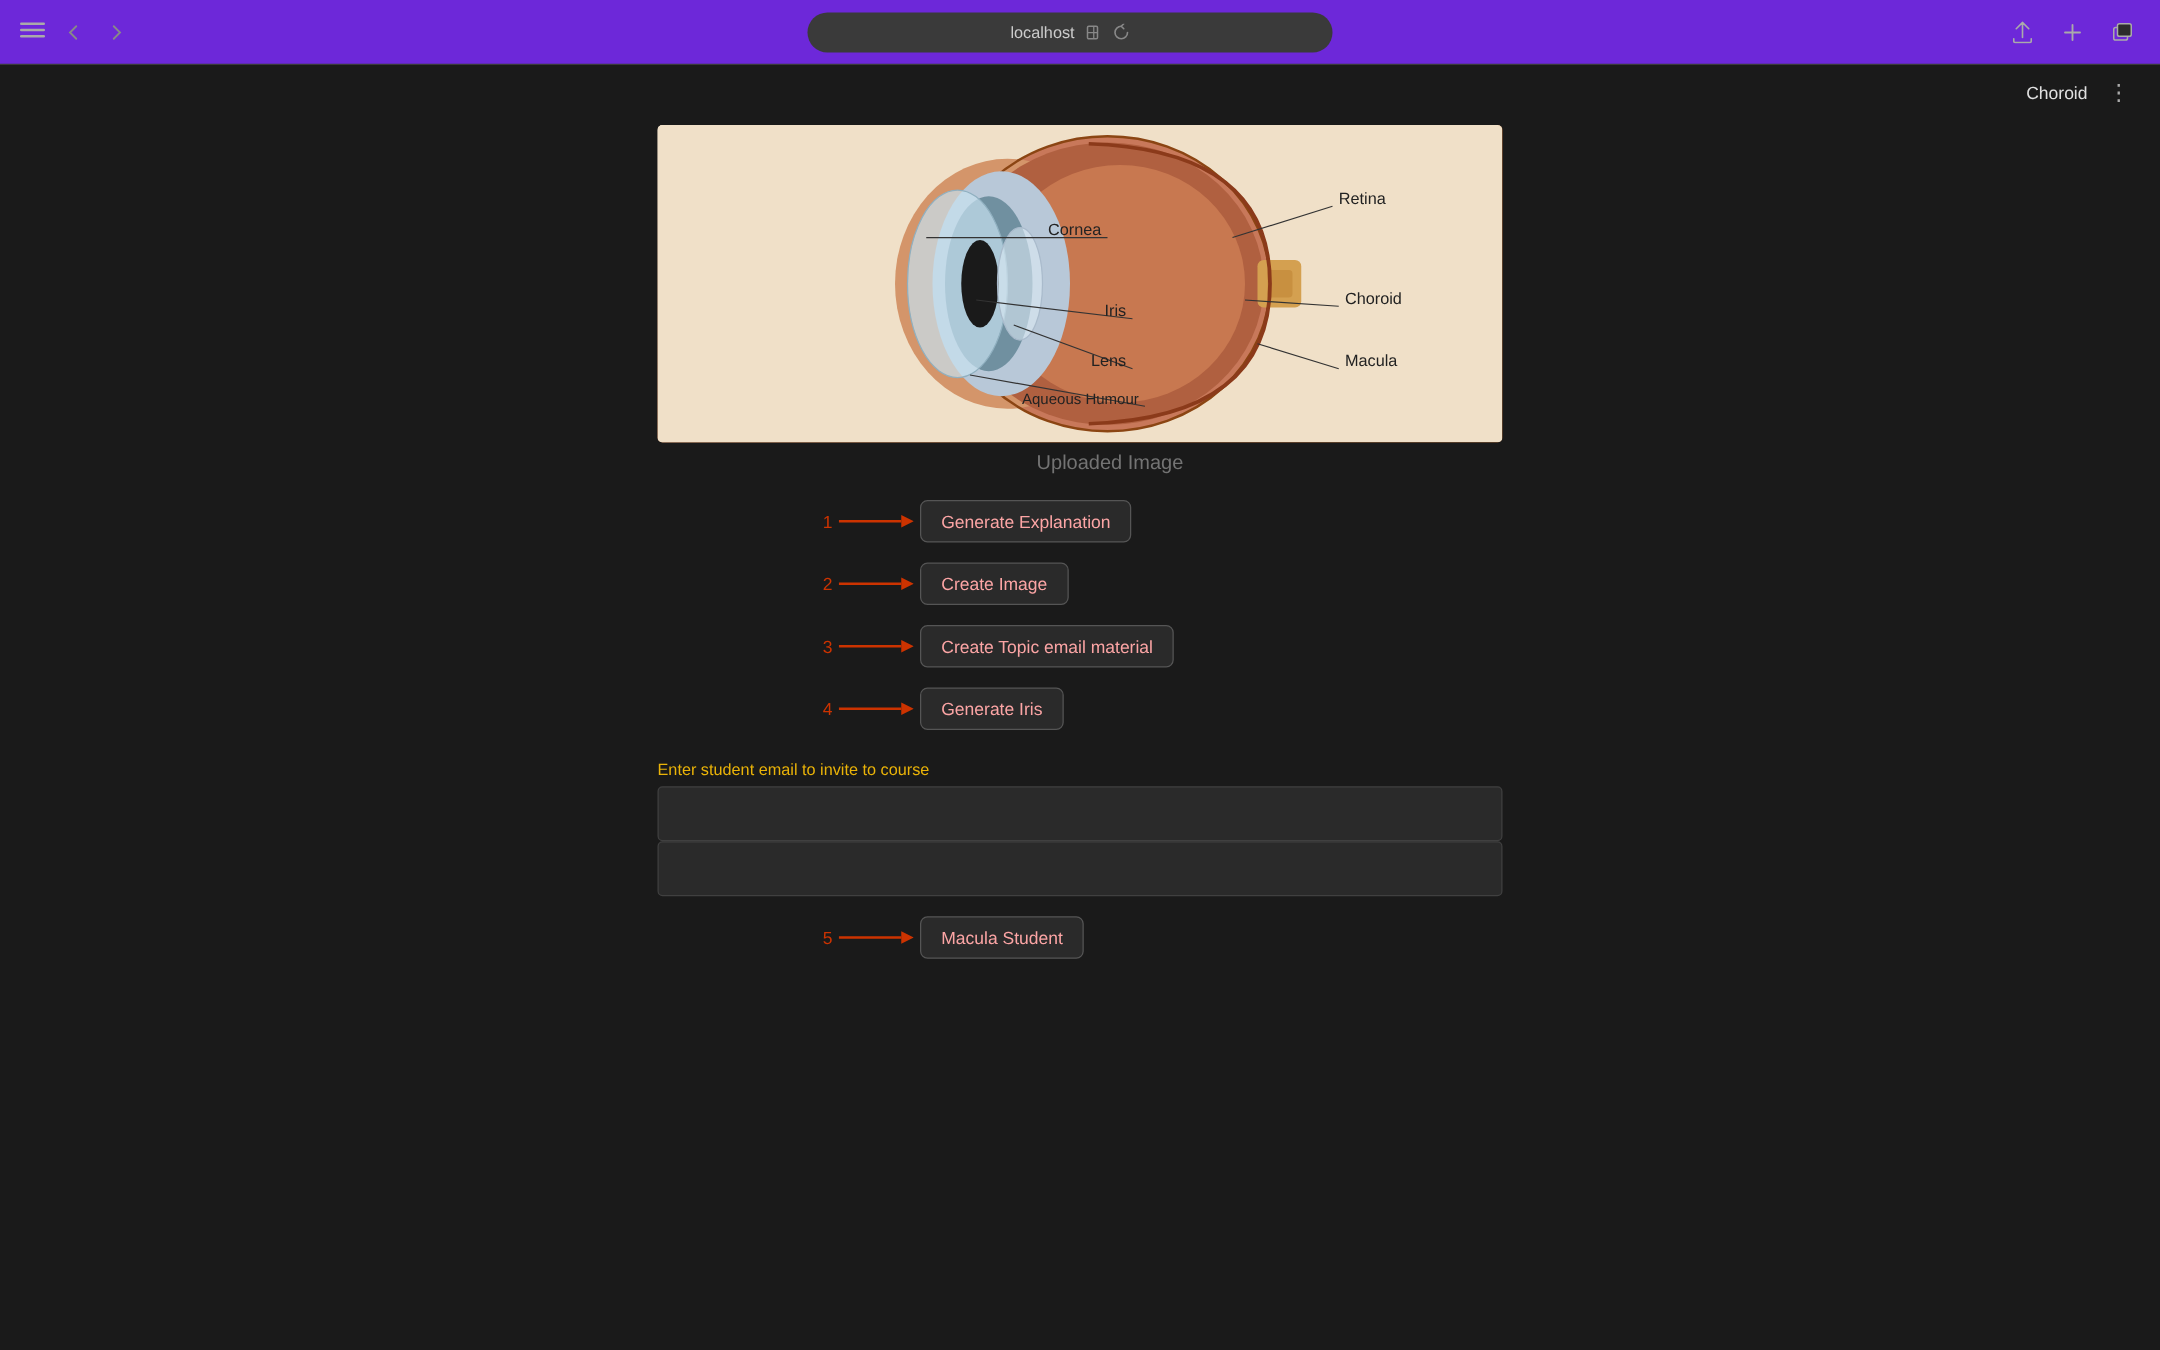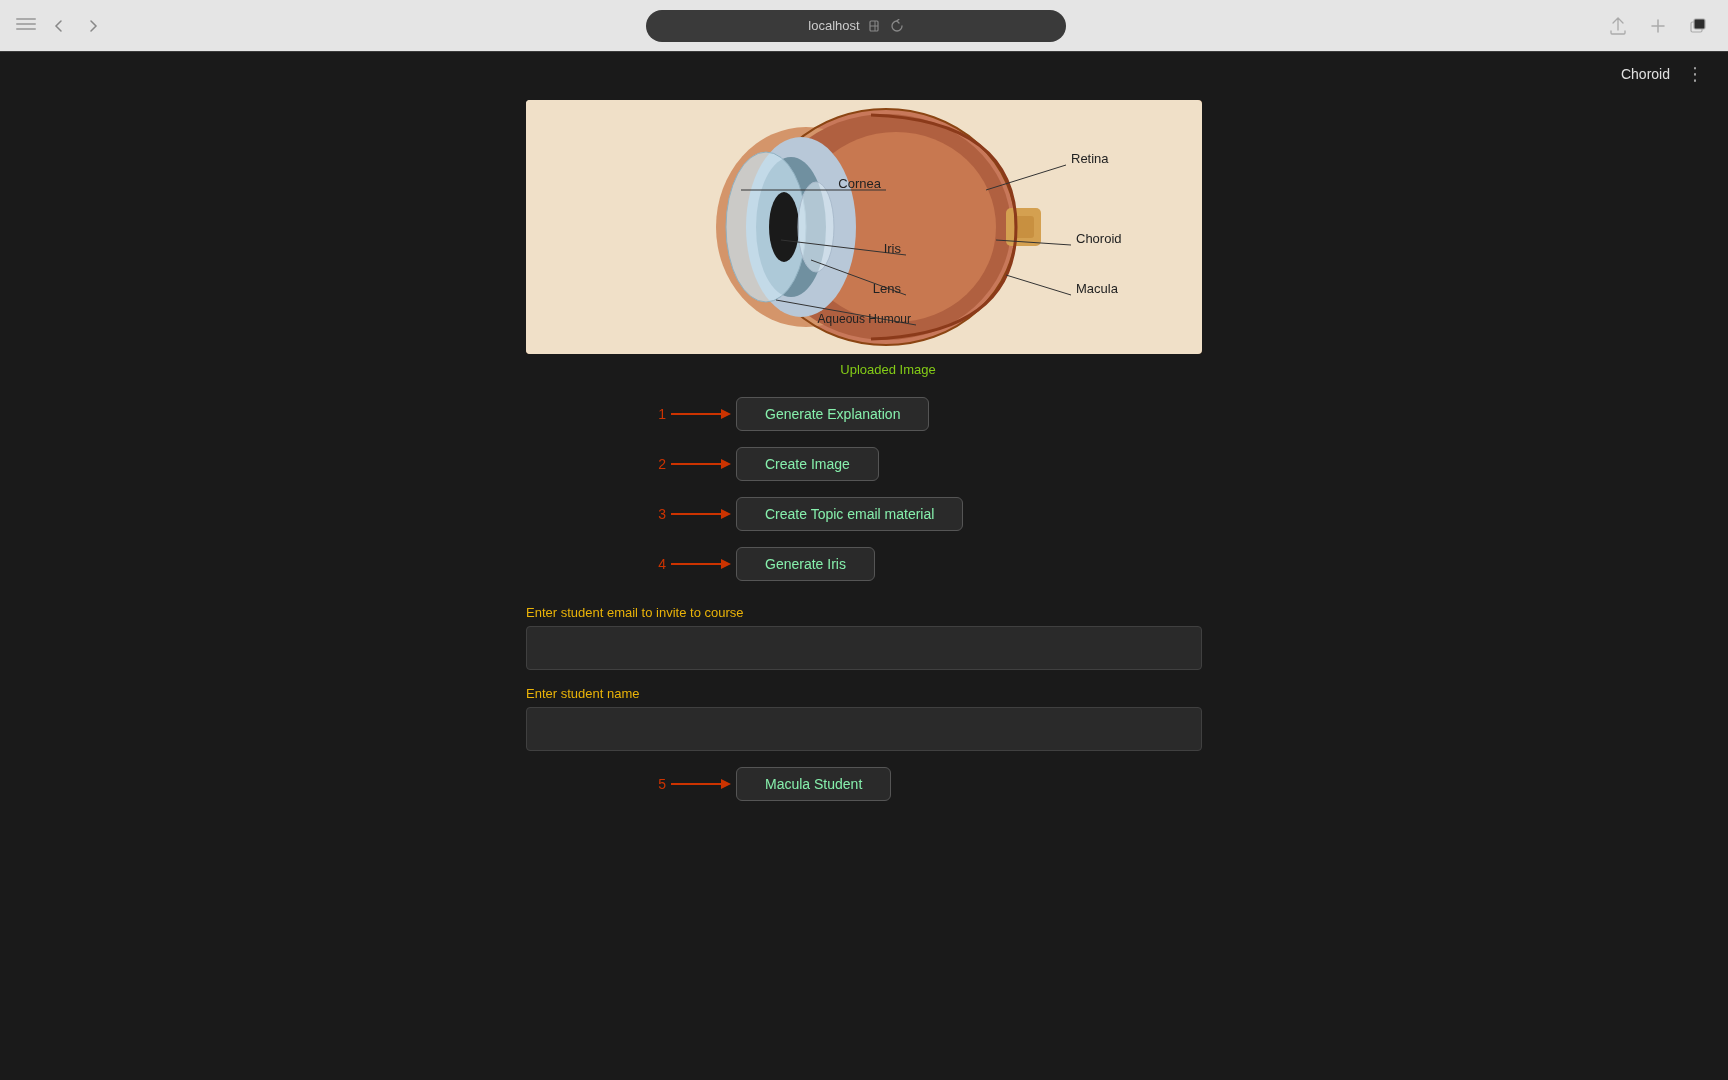--- a/index.html
+++ b/index.html
@@ -13,21 +13,21 @@
       height: 1080px;
       background-color: #1a1a1a;
       font-family: -apple-system, BlinkMacSystemFont, 'Segoe UI', sans-serif;
       overflow: hidden;
     }
 
     
     .browser-chrome {
       width: 100%;
       height: 52px;
-      background-color: #e5e5e5;
+      background-color: #6d28d9;
       display: flex;
       align-items: center;
       padding: 0 16px;
       gap: 12px;
       border-bottom: 1px solid #3a3a3a;
     }
 
     .browser-controls-left {
       display: flex;
       align-items: center;
@@ -167,22 +167,22 @@
       background: linear-gradient(135deg, #f5e6d0 0%, #d4956a 30%, #8b4513 60%, #5c2d0a 100%);
       border-radius: 4px;
       position: relative;
       overflow: hidden;
       display: flex;
       align-items: center;
       justify-content: center;
     }
 
     .uploaded-label {
-      color: #84cc16;
-      font-size: 13px;
+      color: #737373;
+      font-size: 16px;
       margin-top: 8px;
       margin-left: 48px;
     }
 
     
     .steps-section {
       width: 676px;
       margin-top: 20px;
       display: flex;
       flex-direction: column;
@@ -214,23 +214,23 @@
 
     .arrow-svg {
       width: 60px;
       height: 16px;
     }
 
     .step-btn {
       background-color: #2a2a2a;
       border: 1px solid #555;
       border-radius: 6px;
-      color: #86efac;
+      color: #fca5a5;
       font-size: 14px;
-      padding: 8px 28px;
+      padding: 8px 16px;
       cursor: pointer;
       white-space: nowrap;
     }
 
     
     .inputs-section {
       width: 676px;
       margin-top: 8px;
       display: flex;
       flex-direction: column;
@@ -438,21 +438,20 @@
       </div>
       <button class="step-btn">Generate Iris</button>
     </div>
 
   </div>
 
   <div class="inputs-section">
     <label class="input-label">Enter student email to invite to course</label>
     <input class="text-input" type="email" style="">
 
-    <label class="input-label">Enter student name</label>
     <input class="text-input" type="text" style="">
   </div>
 
   <div class="invite-row">
     <div class="step-number">
       <span>5</span>
     </div>
     <div class="step-arrow">
       <svg class="arrow-svg" viewBox="0 0 60 16">
         <line x1="0" y1="8" x2="50" y2="8" stroke="#cc3300" stroke-width="2"></line>

